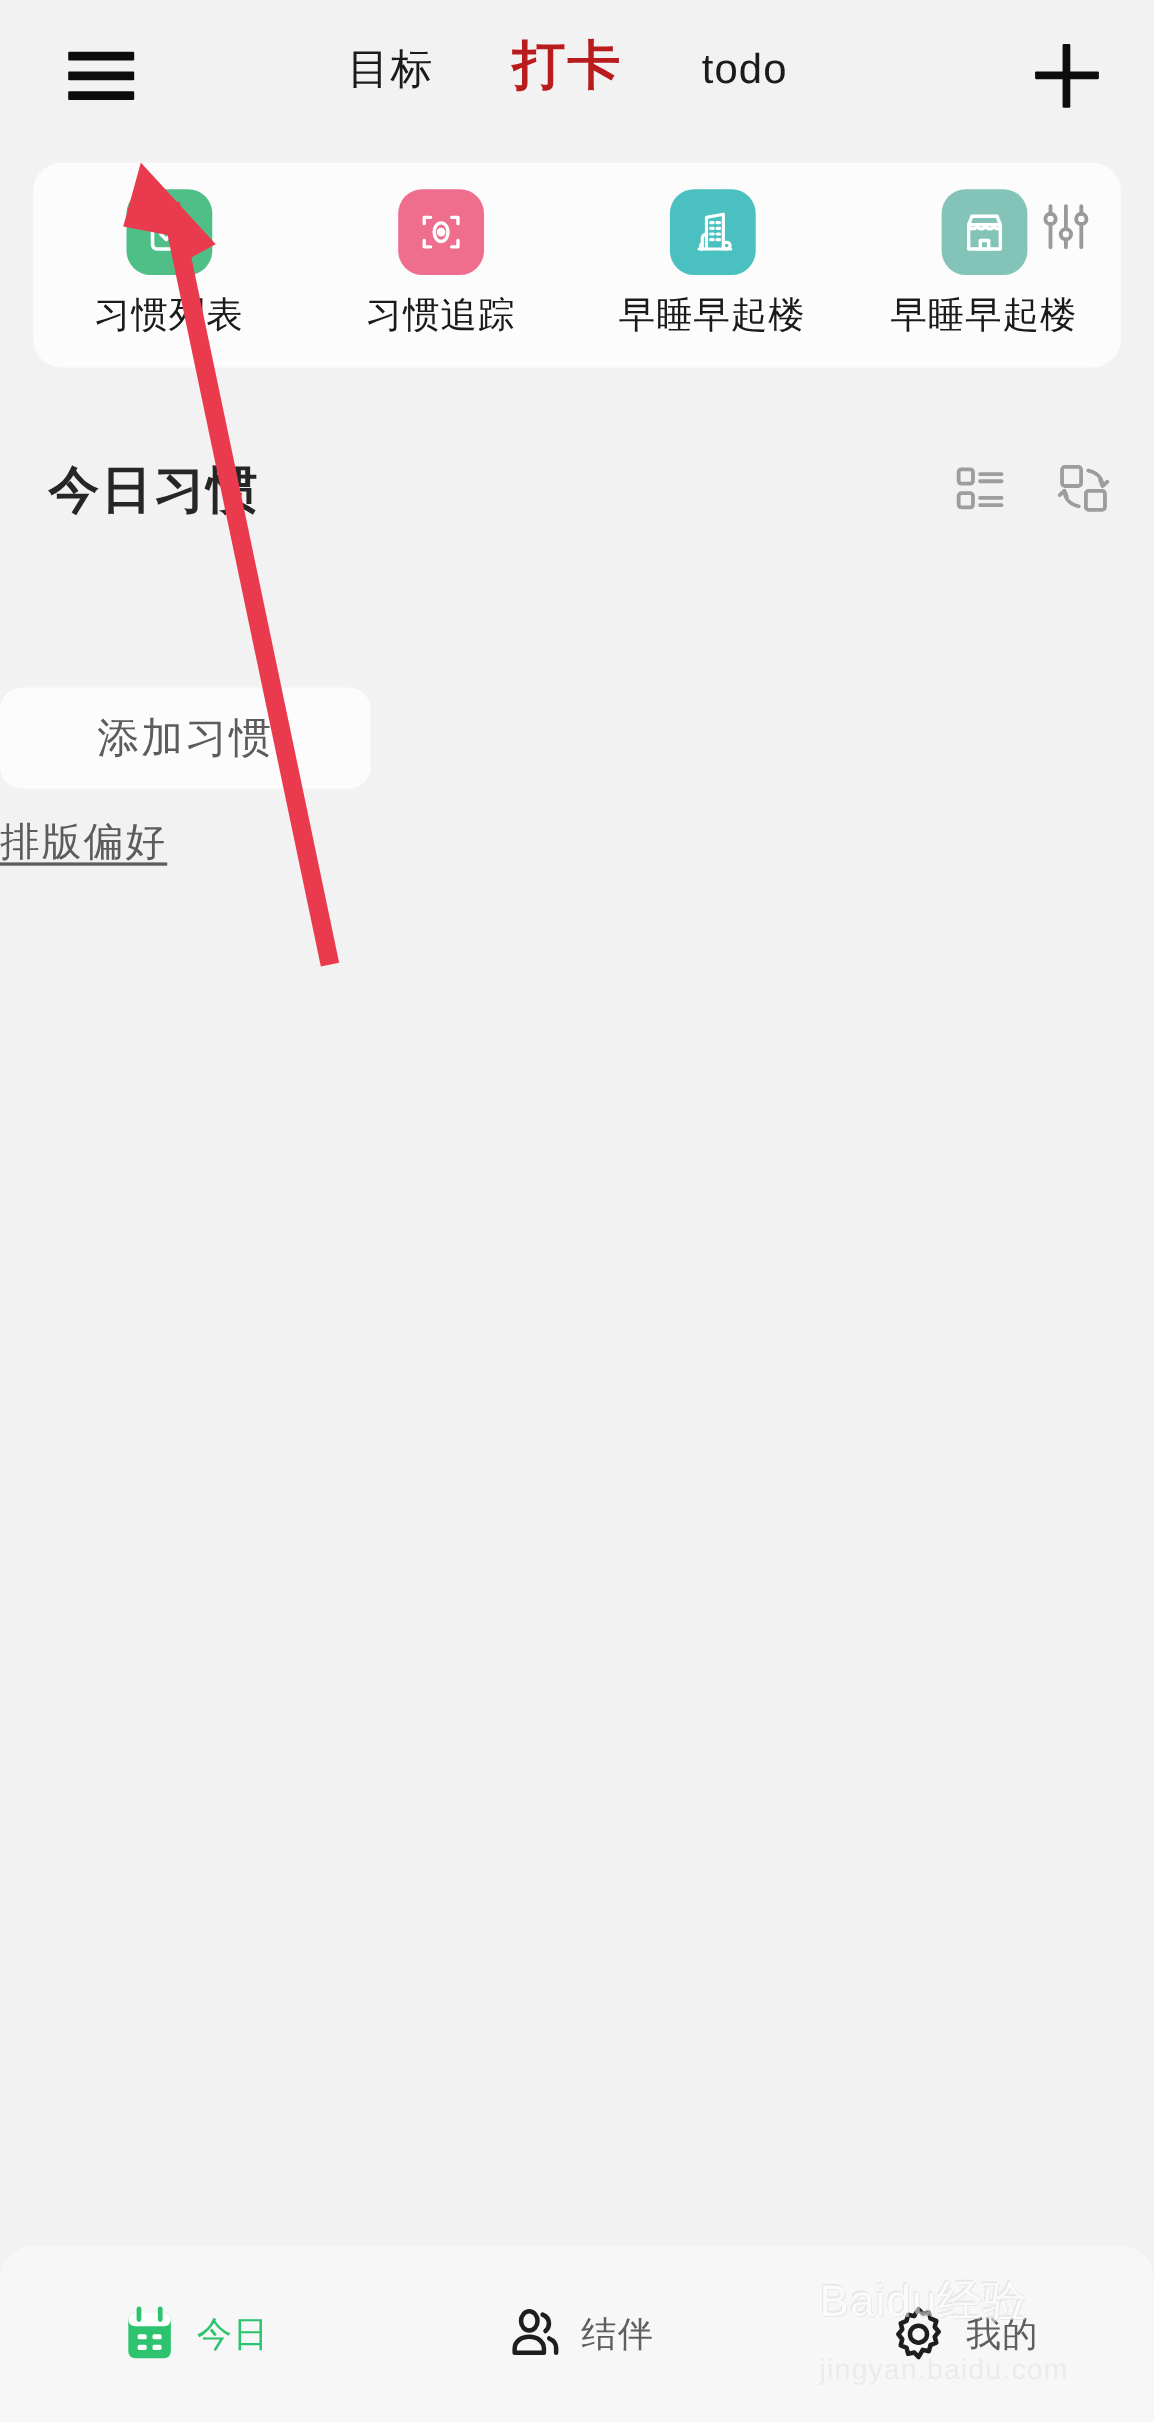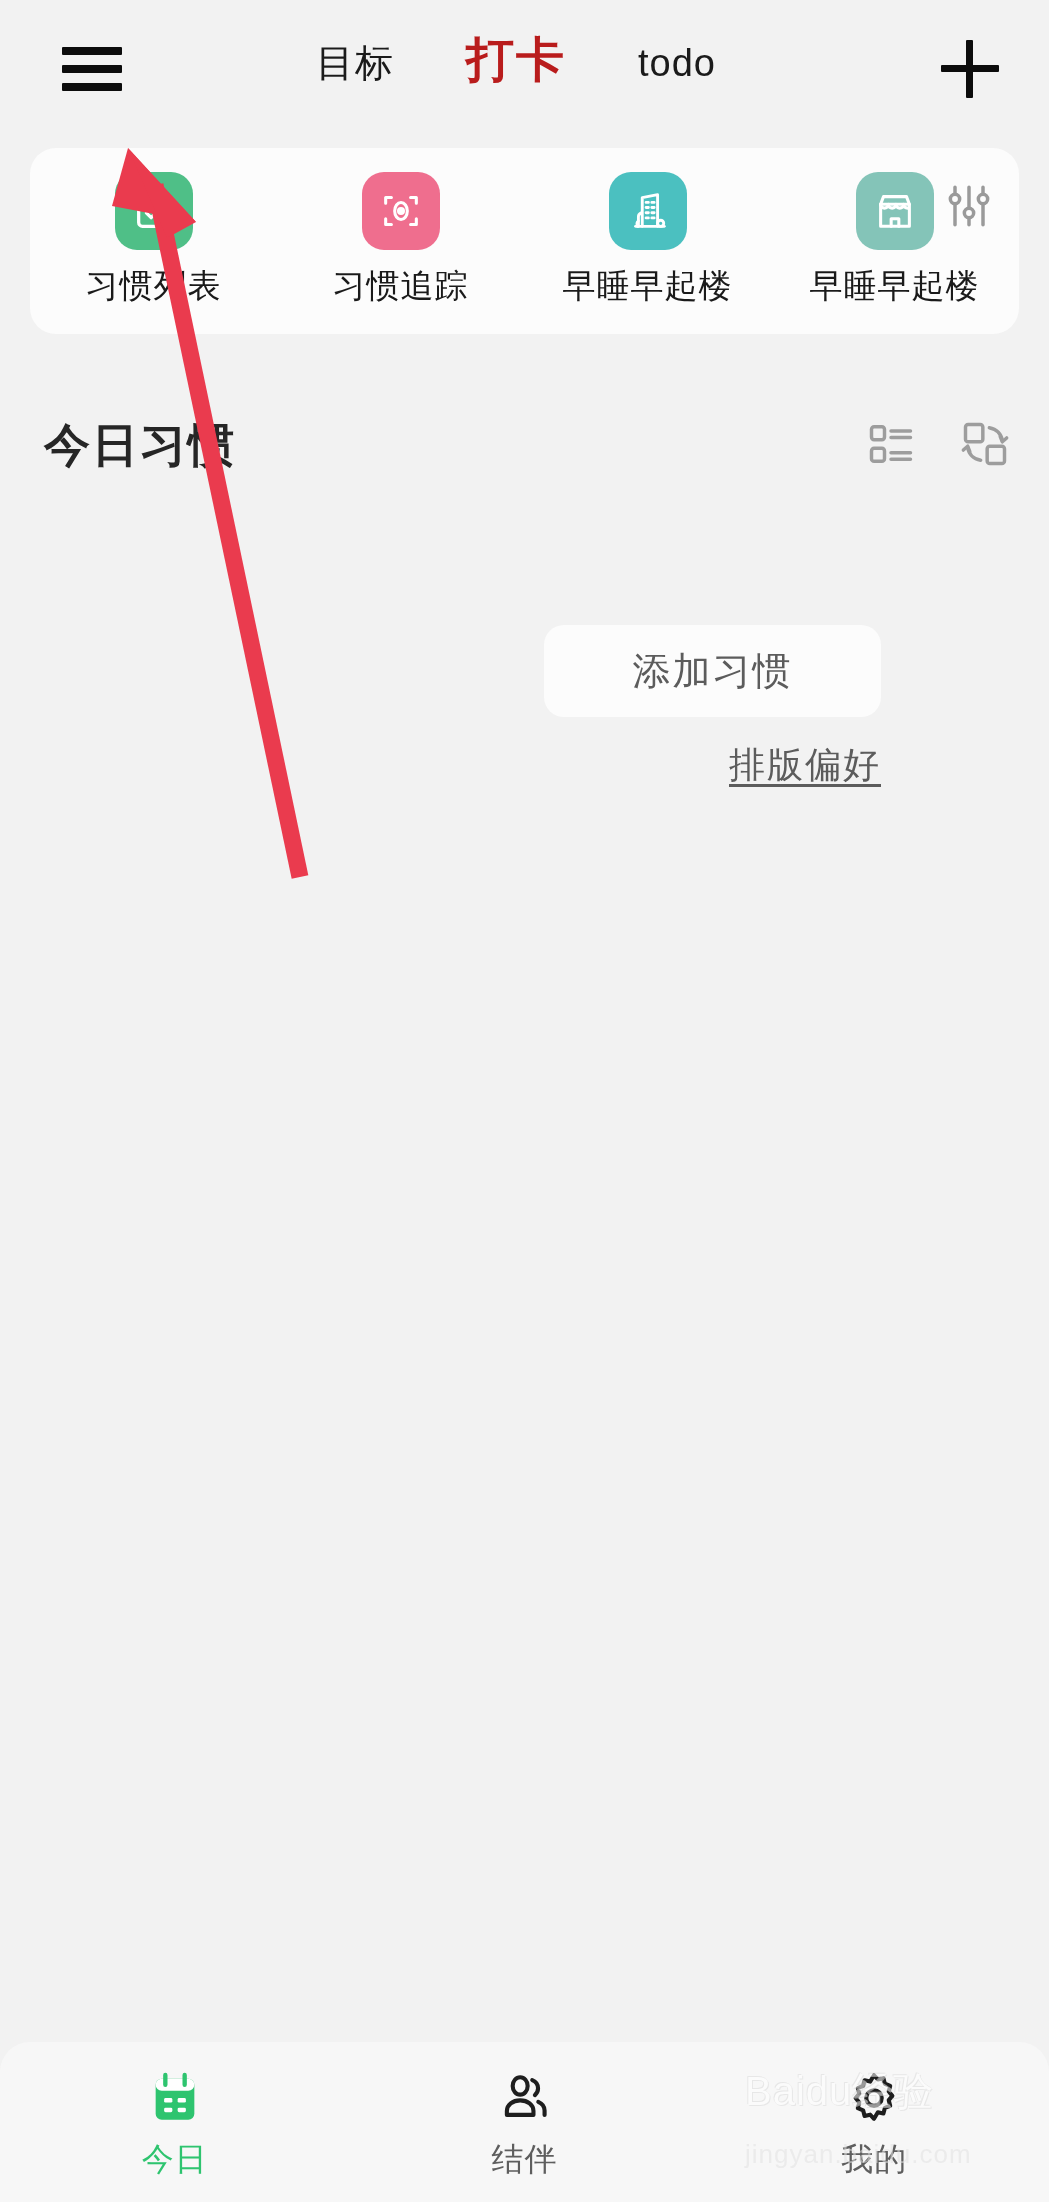--- a/index.html
+++ b/index.html
@@ -169,21 +169,21 @@
   .view-toggle { width: 52px; height: 52px; cursor: pointer; }
 
   
   .empty-state {
     position: absolute;
     top: 625px;
     left: 0;
     width: 881px;
     display: flex;
     flex-direction: column;
-    align-items: flex-end;
+    align-items: flex-start;
   }
   .add-habit-btn {
     width: 337px;
     height: 92px;
     background: #fcfcfc;
     border-radius: 20px;
     display: flex;
     align-items: center;
     justify-content: center;
     font-size: 38px;
@@ -211,21 +211,21 @@
     width: 1049px;
     height: 160px;
     background: #f7f7f7;
     border-radius: 30px 30px 0 0;
     display: flex;
     align-items: center;
   }
   .nav-item {
     flex: 1;
     display: flex;
-    flex-direction: column;
+    flex-direction: row;
     align-items: center;
     justify-content: center;
     cursor: pointer;
     gap: 12px;
   }
   .nav-icon { width: 62px; height: 62px; display: flex; align-items: center; justify-content: center; }
   .nav-label {
     font-size: 32px;
     line-height: 36px;
     color: #5e5e5e;

